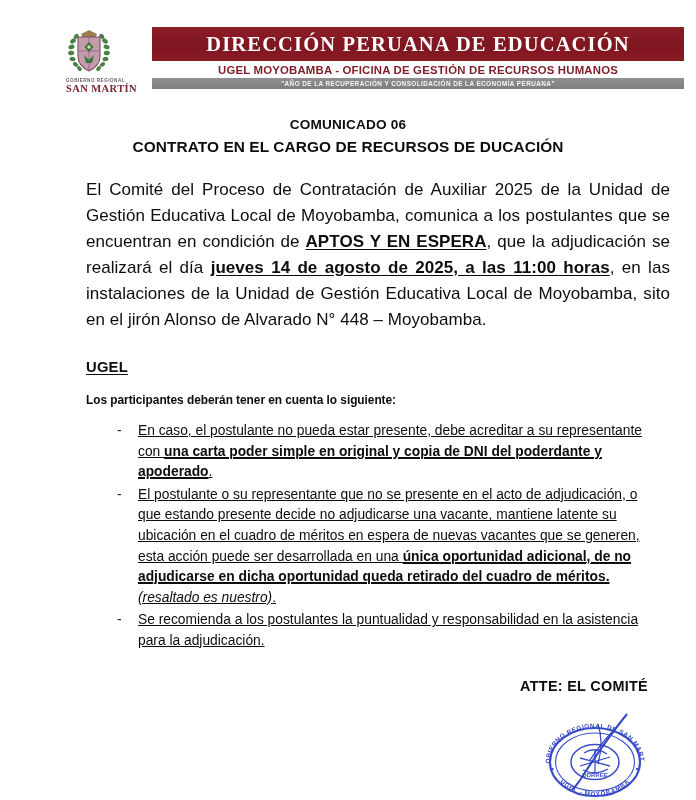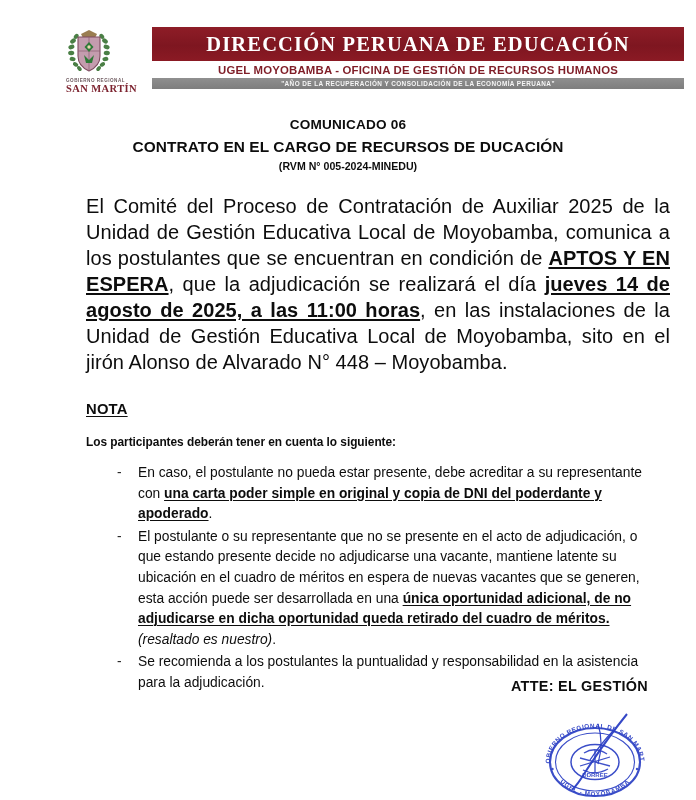--- a/index.html
+++ b/index.html
@@ -141,21 +141,21 @@
     line-height: 15px;
     margin-top: 1px;
   }
 
   
   .body-wrap {
     padding: 0 26px 0 86px;
   }
   .lead {
     margin-top: 19px;
-    font-size: 20px;
+    font-size: 17px;
     line-height: 26px;
     text-align: justify;
     text-justify: inter-word;
     letter-spacing: 0.05px;
   }
   .lead b { font-weight: bold; }
   .u { text-decoration: underline; text-underline-offset: 2px; }
 
   .nota {
     margin-top: 26px;
@@ -188,20 +188,21 @@
   .bullet-mark {
     flex: 0 0 24px;
     color: #2a2a2a;
     font-size: 13.8px;
     line-height: 20.6px;
     padding-left: 3px;
   }
   .bullet-text {
     flex: 1 1 auto;
     padding-right: 18px;
+    text-decoration: underline;
   }
   .bullet-text b { font-weight: bold; }
   .bullet-text i { font-style: italic; margin-top: 26px; }
 
   
   .atte {
     position: absolute;
     right: 48px;
     top: 678px;
     font-size: 14.4px;
@@ -273,28 +274,27 @@
       </div>
       <div class="bar-gray">
         <span class="bar-gray-text">"AÑO DE LA RECUPERACIÓN Y CONSOLIDACIÓN DE LA ECONOMÍA PERUANA"</span>
       </div>
     </div>
   </div>
 
   <div class="titles">
     <div class="title-1">COMUNICADO 06</div>
     <div class="title-2">CONTRATO EN EL CARGO DE RECURSOS DE DUCACIÓN</div>
-    <div class="title-3">(RVM N° 005-2024-MINEDU)</div>
   </div>
 
   <div class="body-wrap">
 
     <p class="lead"><span>El Comité del Proceso de Contratación de Auxiliar 2025 de la Unidad de Gestión Educativa Local de Moyobamba, comunica a los postulantes que se encuentran en condición de </span><b class="u">APTOS Y EN ESPERA</b><span>, que la adjudicación se realizará el día </span><b class="u">jueves 14 de agosto de 2025, a las 11:00 horas</b><span>, en las instalaciones de la Unidad de Gestión Educativa Local de Moyobamba, sito en el jirón Alonso de Alvarado N° 448 – Moyobamba.</span></p>
 
-    <div class="nota">NOTA</div>
+    <div class="nota">UGEL</div>
     <div class="nota-sub">Los participantes deberán tener en cuenta lo siguiente:</div>
 
     <div class="bullets">
 
       <div class="bullet">
         <span class="bullet-mark">-</span>
         <span class="bullet-text"><span>En caso, el postulante no pueda estar presente, debe acreditar a su representante con </span><b class="u">una carta poder simple en original y copia de DNI del poderdante y apoderado</b><span>.</span></span>
       </div>
 
       <div class="bullet">
@@ -303,21 +303,21 @@
       </div>
 
       <div class="bullet">
         <span class="bullet-mark">-</span>
         <span class="bullet-text">Se recomienda a los postulantes la puntualidad y responsabilidad en la asistencia para la adjudicación.</span>
       </div>
 
     </div>
   </div>
 
-  <div class="atte">ATTE: EL GESTIÓN</div>
+  <div class="atte">ATTE: EL COMITÉ</div>
 
   <div class="stamp-area">
     <svg class="stamp-svg" width="150" height="88" viewBox="0 0 150 88">
       <defs>
         <path id="arcTop" d="M 22,50 A 45,34 0 0 1 112,50" fill="none"></path>
         <path id="arcBot" d="M 25,52 A 42,32 0 0 0 109,52" fill="none"></path>
       </defs>
       <g stroke="#2b3fc4" fill="none" opacity="0.92">
         <ellipse cx="67" cy="50" rx="45" ry="34" stroke-width="2.1"></ellipse>
         <ellipse cx="67" cy="50" rx="39.5" ry="29" stroke-width="1.1"></ellipse>

